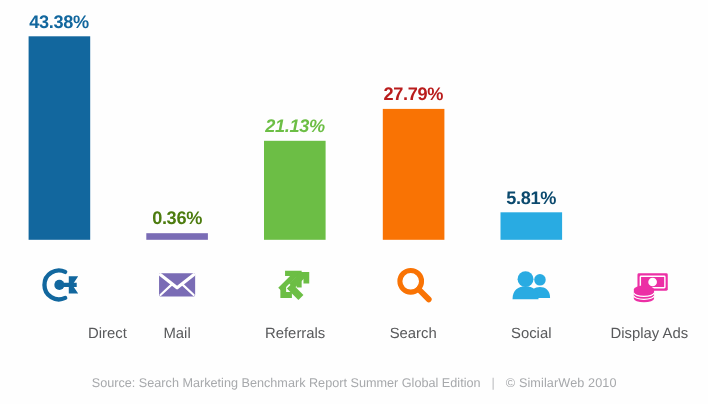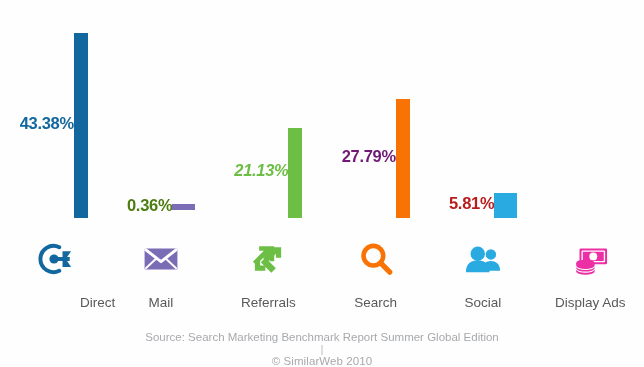--- a/index.html
+++ b/index.html
@@ -35,21 +35,21 @@
     width: 107.3px;
     height: 225px;
   }
   .bar-col {
     position: absolute;
     left: 50%;
     transform: translateX(-50%);
     bottom: 7px;
     width: 68px;
     display: flex;
-    flex-direction: row;
+    flex-direction: column;
     justify-content: flex-end;
     align-items: center;
   }
   .bar-value {
     font-size: 16.5px;
     font-weight: bold;
     letter-spacing: -0.3px;
     white-space: nowrap;
     margin-bottom: 5px;
     line-height: 1;
@@ -114,21 +114,20 @@
     align-items: center;
     justify-content: center;
     gap: 0;
   }
   #footer-inner {
     display: flex;
     align-items: center;
     font-size: 11.5px;
     color: #a7a9ac;
     white-space: nowrap;
-    flex-direction: column;
   }
   #footer-sep {
     padding: 0 10px;
     color: #bcbec0;
   }
   #footer-copy {
     letter-spacing: 0.1px;
   }
 </style>
 </head>
@@ -150,27 +149,27 @@
         </div>
       </div>
       <div class="bar-slot" style="left: 214.667px; font-style: italic;">
         <div class="bar-col">
           <div class="bar-value" style="color: rgb(108, 190, 69);">21.13%</div>
           <div class="bar-rect" style="height: 90px; background: rgb(108, 190, 69);"></div>
         </div>
       </div>
       <div class="bar-slot" style="left: 322px;">
         <div class="bar-col">
-          <div class="bar-value" style="color: #701a75;">27.79%</div>
+          <div class="bar-value" style="color: #b91c1c;">27.79%</div>
           <div class="bar-rect" style="height: 119px; background: rgb(249, 115, 4);"></div>
         </div>
       </div>
       <div class="bar-slot" style="left: 429.333px;">
         <div class="bar-col">
-          <div class="bar-value" style="color: #b91c1c;">5.81%</div>
+          <div class="bar-value" style="color: #0c4a6e;">5.81%</div>
           <div class="bar-rect" style="height: 25px; background: rgb(41, 171, 226);"></div>
         </div>
       </div>
     </div>
 
   <div id="icon-row">
       <div class="icon-slot" style="left: 0px;">
         <div class="icon-box">
           <svg viewBox="0 0 64 64" width="42" height="42">
             <path d="M40 14 A20 20 0 1 0 40 50" fill="none" stroke="#12679e" stroke-width="6" stroke-linecap="round"></path>

